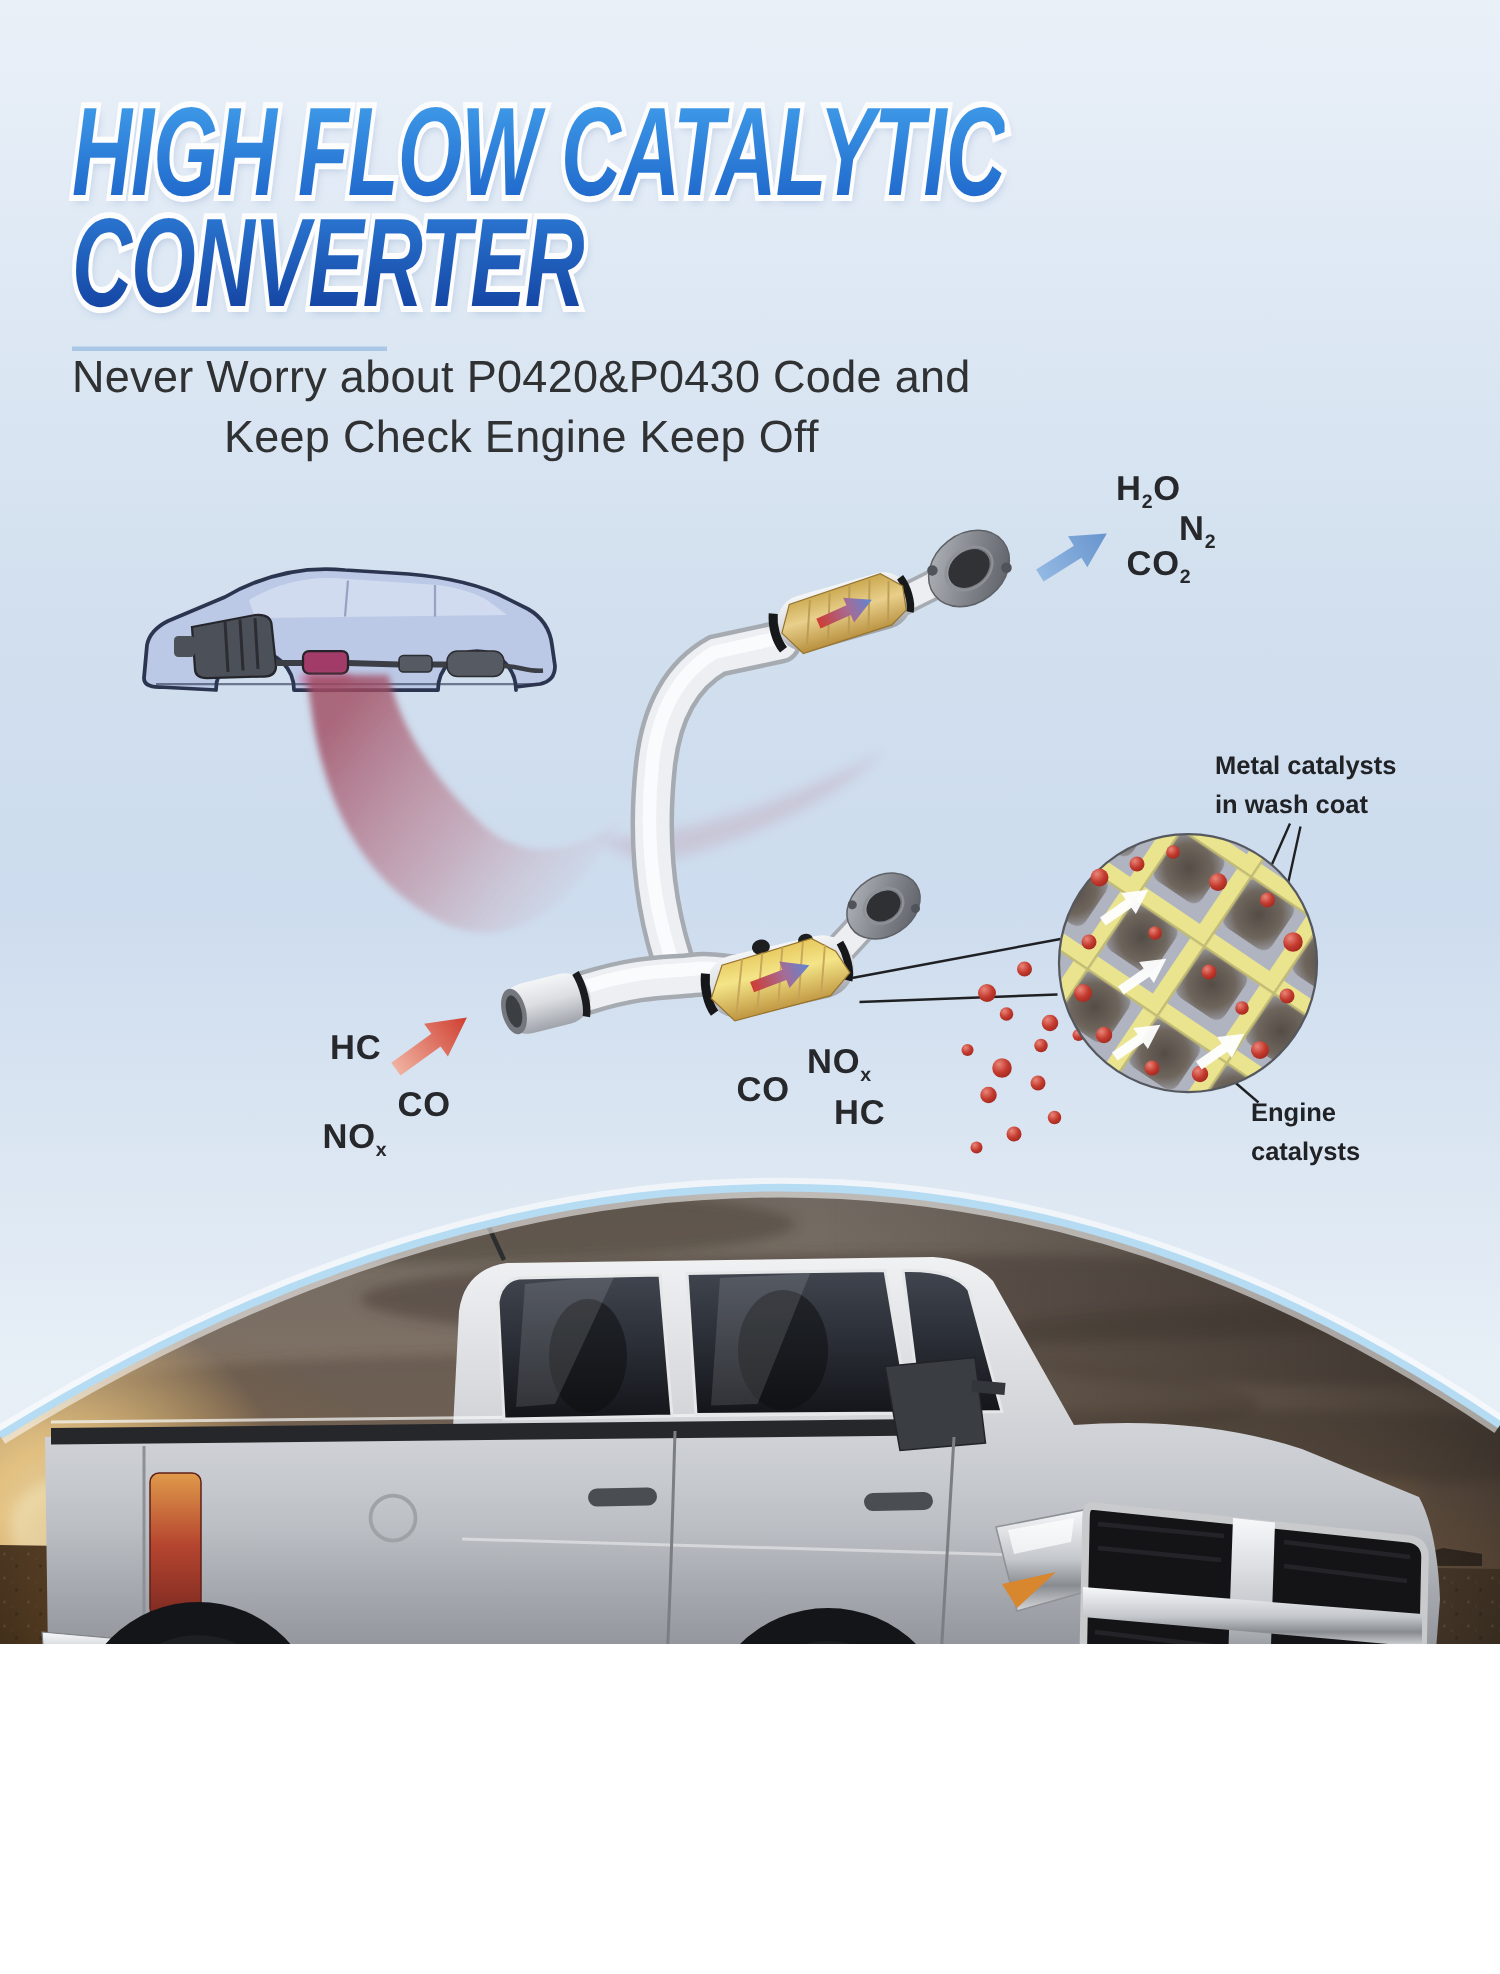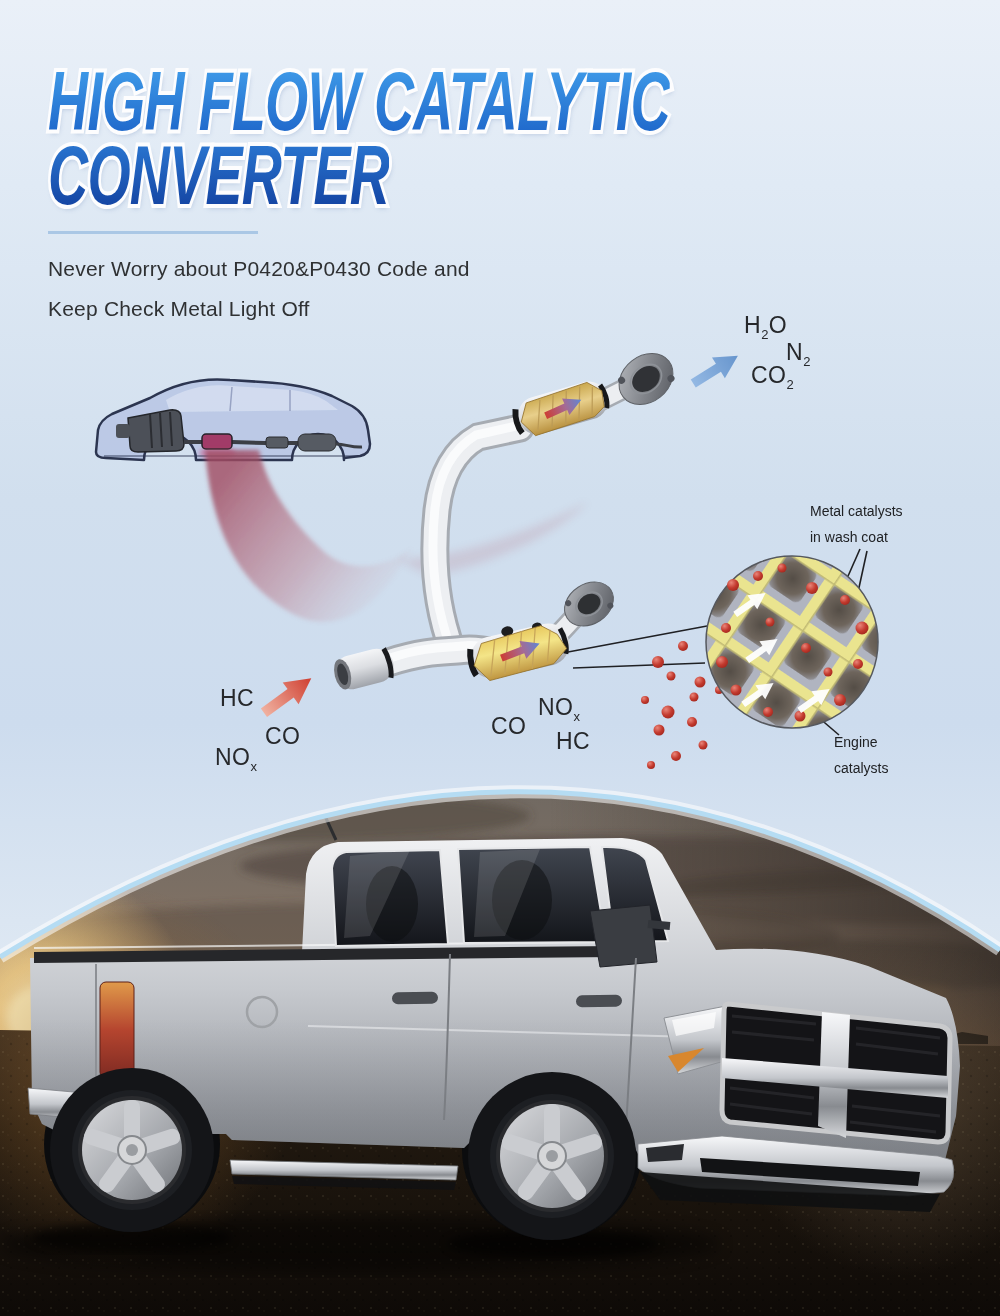--- a/index.html
+++ b/index.html
@@ -1,35 +1,35 @@
 <!DOCTYPE html>
 <html><head>
 <meta charset="utf-8">
 <style>
   html,body{margin:0;padding:0;}
-  .page{position:relative;width:1000px;height:1316px;overflow:hidden;
+  .page{position:relative;width:1000px;height:1096px;overflow:hidden;
     background:linear-gradient(180deg,#eaf0f8 0%,#e0eaf5 14%,#d1dfee 38%,#cddcee 55%,#dbe6f2 70%,#e6eef6 82%,#eaf1f8 100%);
     font-family:"Liberation Sans",sans-serif;}
   svg{position:absolute;left:0;display:block;}
   
   .title-line{position:absolute;left:48px;display:inline-block;transform:scaleX(.66);transform-origin:0 0;
     font-style:italic;font-weight:700;font-size:84px;line-height:78px;letter-spacing:-1px;white-space:nowrap;}
   .tl-back{position:absolute;inset:0;color:#fff;-webkit-text-stroke:8px #fdfdfe;text-shadow:2px 4px 7px rgba(90,120,175,.35);}
   .tl-front{position:relative;color:#2478d4;}
   .tl-front.l2{color:#1b55b4;}
   @supports ((-webkit-background-clip:text)){
     .tl-front{background:linear-gradient(180deg,#43a1ec 5%,#1c63c8 92%);-webkit-background-clip:text;background-clip:text;color:transparent;}
     .tl-front.l2{background:linear-gradient(180deg,#2d7dd7 5%,#123f9e 92%);-webkit-background-clip:text;background-clip:text;color:transparent;}
   }
   .title-underline{position:absolute;left:48px;top:231px;width:210px;height:3px;background:#aac7e5;}
-  .subtitle{position:absolute;left:48px;top:249px;font-size:21px;line-height:40px;color:#2f3133;letter-spacing:.2px;}
+  .subtitle{position:absolute;left:48px;top:232px;font-size:30px;line-height:40px;color:#2f3133;letter-spacing:.2px;text-align:center;}
   
-  .chem{position:absolute;font-weight:400;font-size:23px;color:#26282b;letter-spacing:.5px;white-space:nowrap;}
+  .chem{position:absolute;font-weight:700;font-size:23px;color:#26282b;letter-spacing:.5px;white-space:nowrap;}
   .chem sub{font-size:13px;}
-  .callout{position:absolute;font-weight:400;font-size:14px;line-height:26px;color:#202225;white-space:nowrap;}
+  .callout{position:absolute;font-weight:700;font-size:17px;line-height:26px;color:#202225;white-space:nowrap;}
   .z3{z-index:3;}
 </style>
 </head>
 <body>
 
 <div class="page">
 
   <svg width="1000" height="810" viewBox="0 0 1000 810" style="top:0;z-index:2">
     <defs>
       <linearGradient id="gSilver" x1="0" y1="0" x2="0" y2="1">
@@ -438,21 +438,21 @@
     <span class="tl-front">HIGH FLOW CATALYTIC</span>
   </div>
   <div class="title-line z3" style="top:136px">
     <span class="tl-back">CONVERTER</span>
     <span class="tl-front l2">CONVERTER</span>
   </div>
   <div class="title-underline z3"></div>
 
   <div class="subtitle z3">
     <div>Never Worry about P0420&amp;P0430 Code and</div>
-    <div>Keep Check Metal Light Off</div>
+    <div>Keep Check Engine Keep Off</div>
   </div>
 
   <span class="chem z3" style="left:744px;top:312px"><span>H</span><sub>2</sub><span>O</span></span>
   <span class="chem z3" style="left:786px;top:339px"><span>N</span><sub>2</sub><span></span></span>
   <span class="chem z3" style="left:751px;top:362px"><span>CO</span><sub>2</sub><span></span></span>
 
   <span class="chem z3" style="left:220px;top:685px"><span>HC</span><sub></sub></span>
   <span class="chem z3" style="left:265px;top:723px"><span>CO</span><sub></sub></span>
   <span class="chem z3" style="left:215px;top:744px"><span>NO</span><sub>x</sub></span>
 

